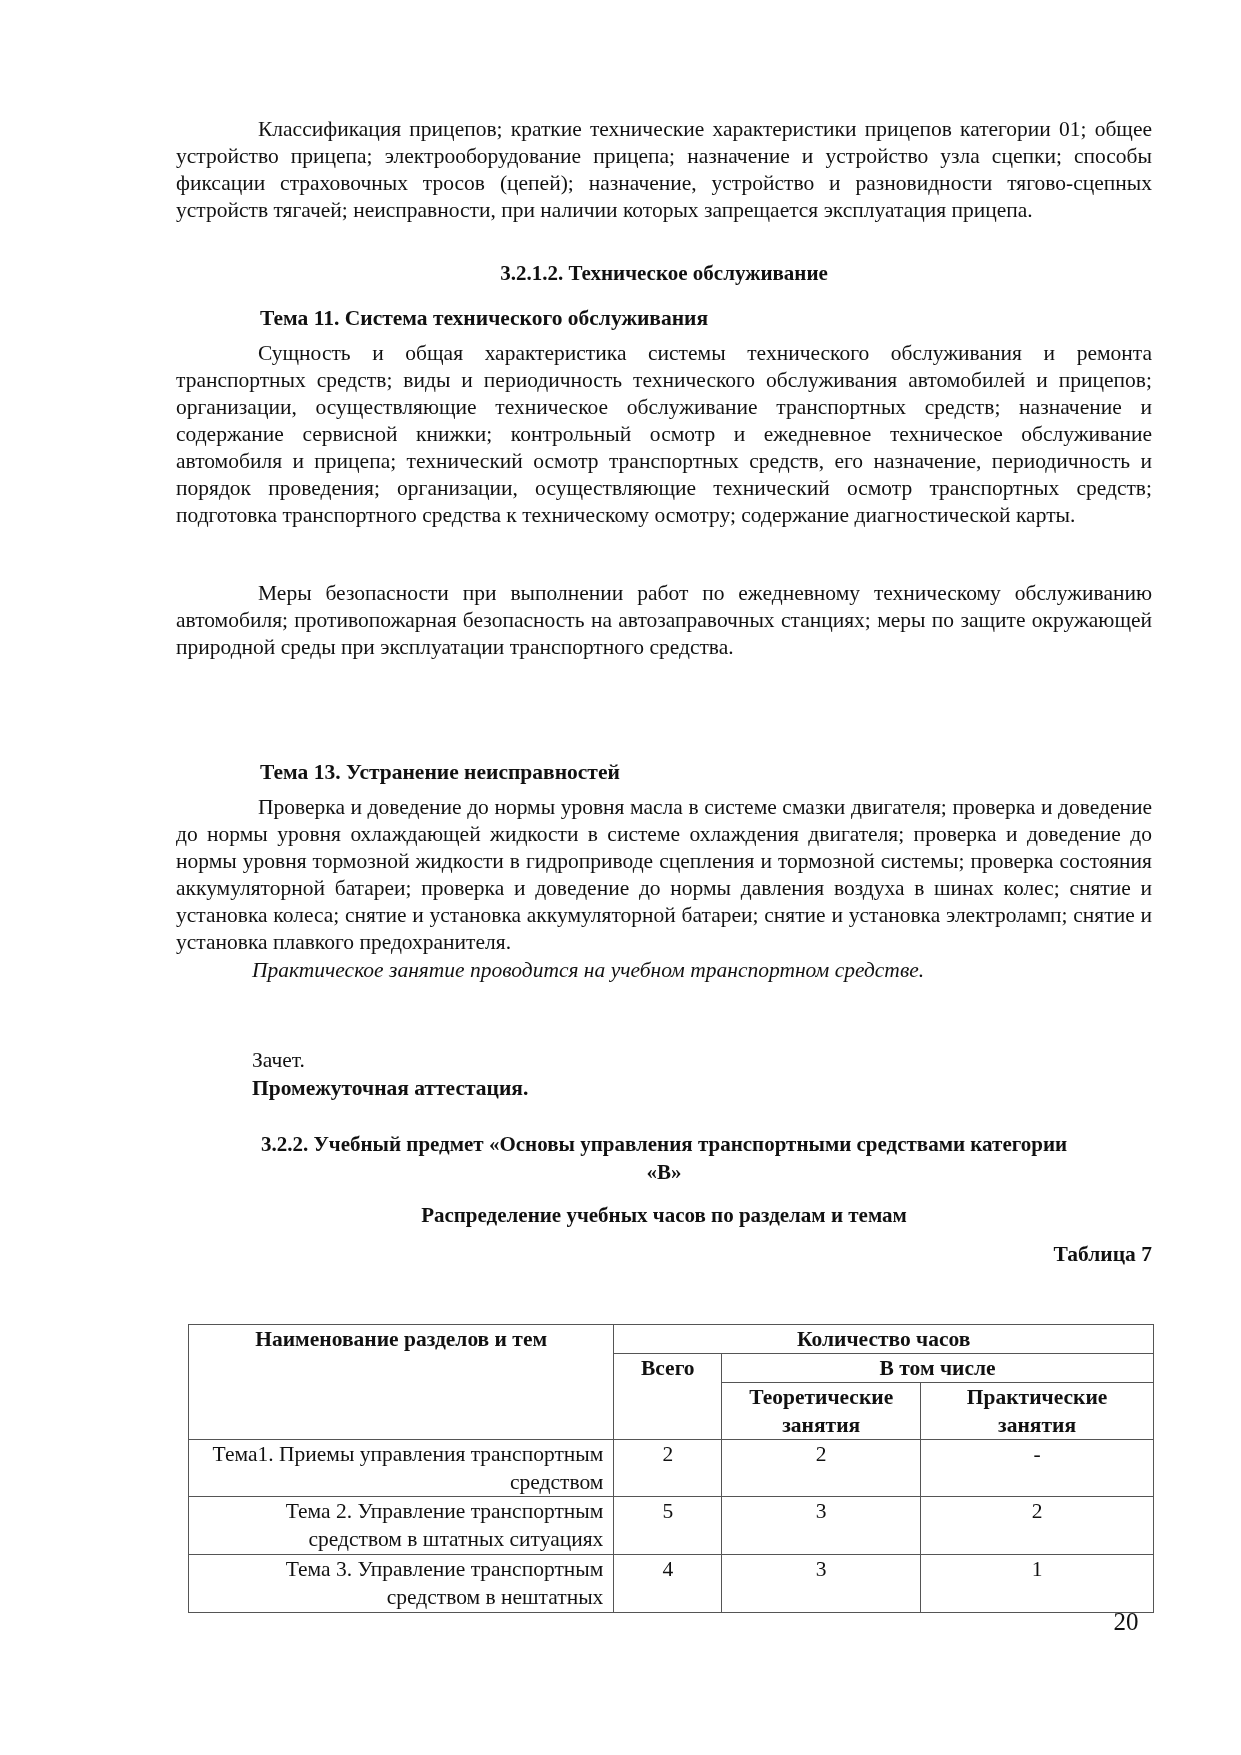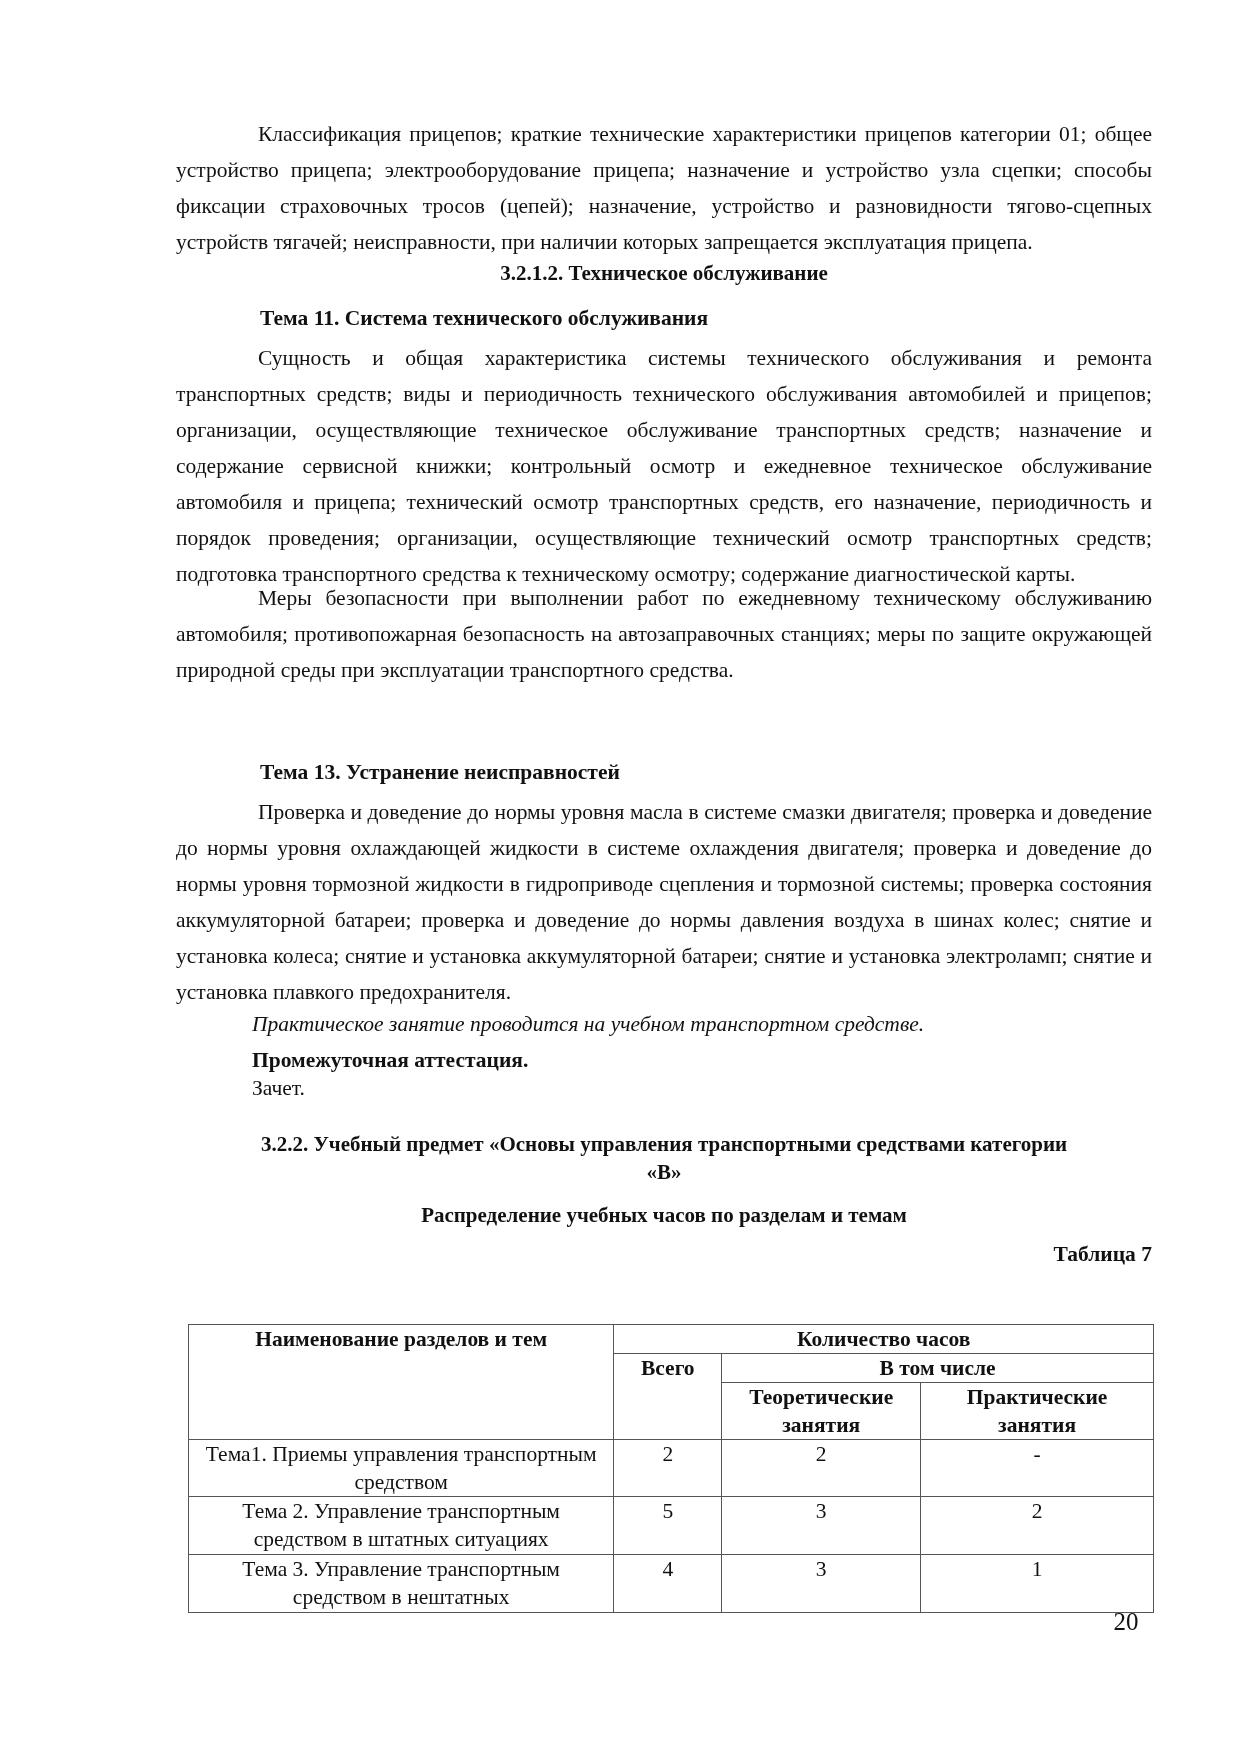--- a/index.html
+++ b/index.html
@@ -1,31 +1,31 @@
 <!DOCTYPE html>
 <html><head>
 <meta charset="utf-8">
 <style>
   html, body { margin:0; padding:0; background:#ffffff; }
   body { width:1241px; height:1755px; position:relative; overflow:hidden;
          font-family:"Liberation Serif", "DejaVu Serif", serif; color:#111; }
   .page { position:absolute; left:0; top:0; width:1241px; height:1755px; background:#fff; }
   .col { position:absolute; left:176px; width:976px; }
-  .p { font-size:21.5px; line-height:36px; text-align:justify; text-indent:82px; margin:0; }
+  .p { font-size:21.5px; line-height:27px; text-align:justify; text-indent:82px; margin:0; }
   .h-center { font-size:21px; line-height:28.4px; font-weight:bold; text-align:center; margin:0; }
   .h-indent { font-size:21.5px; line-height:28.4px; font-weight:bold; text-indent:76px; text-align:justify; margin:8px; }
   .it { font-size:21.5px; line-height:28.4px; font-style:italic; text-indent:76px; margin:0; }
   .plain-indent { font-size:21.5px; line-height:28.4px; margin:0; padding-left:76px; }
   .right-bold { font-size:21.5px; line-height:28.4px; font-weight:bold; text-align:right; margin:0; }
   table.hours { position:absolute; left:188px; top:1324px; width:966px; border-collapse:collapse;
                 font-size:21.5px; line-height:28px; }
   table.hours td, table.hours th { border:1.5px solid #555; padding:0 10px; vertical-align:top;margin-top:15px; }
   table.hours th { font-weight:bold; text-align:center; }
   table.hours td.num { text-align:center; }
-  table.hours td.name { text-align:center; }
+  table.hours td.name { text-align:right; }
   .pagenum { position:absolute; left:1100px; top:1608px; width:52px; text-align:center; font-size:25px; line-height:28px; }
 </style>
 </head>
 <body>
 
 <div class="page">
 
   <div class="col" style="top:116px;">
     <p class="p">Классификация прицепов; краткие технические характеристики прицепов категории 01; общее устройство прицепа; электрооборудование прицепа; назначение и устройство узла сцепки; способы фиксации страховочных тросов (цепей); назначение, устройство и разновидности тягово-сцепных устройств тягачей; неисправности, при наличии которых запрещается эксплуатация прицепа.</p>
   </div>
@@ -43,22 +43,22 @@
     <p class="p">Меры безопасности при выполнении работ по ежедневному техническому обслуживанию автомобиля; противопожарная безопасность на автозаправочных станциях; меры по защите окружающей природной среды при эксплуатации транспортного средства.</p>
   </div>
 
   <div class="col" style="top:750px;">
     <p class="h-indent">Тема 13. Устранение неисправностей</p>
     <p class="p">Проверка и доведение до нормы уровня масла в системе смазки двигателя; проверка и доведение до нормы уровня охлаждающей жидкости в системе охлаждения двигателя; проверка и доведение до нормы уровня тормозной жидкости в гидроприводе сцепления и тормозной системы; проверка состояния аккумуляторной батареи; проверка и доведение до нормы давления воздуха в шинах колес; снятие и установка колеса; снятие и установка аккумуляторной батареи; снятие и установка электроламп; снятие и установка плавкого предохранителя.</p>
     <p class="it">Практическое занятие проводится на учебном транспортном средстве.</p>
   </div>
 
   <div class="col" style="top:1046px;">
+    <p class="plain-indent">Зачет.</p>
     <p class="plain-indent" style="font-weight:bold;">Промежуточная аттестация.</p>
-    <p class="plain-indent">Зачет.</p>
   </div>
 
   <div class="col" style="top:1130px;">
     <p class="h-center">3.2.2. Учебный предмет «Основы управления транспортными средствами категории</p>
     <p class="h-center">«В»</p>
   </div>
 
   <div class="col" style="top:1201px;">
     <p class="h-center">Распределение учебных часов по разделам и темам</p>
   </div>

